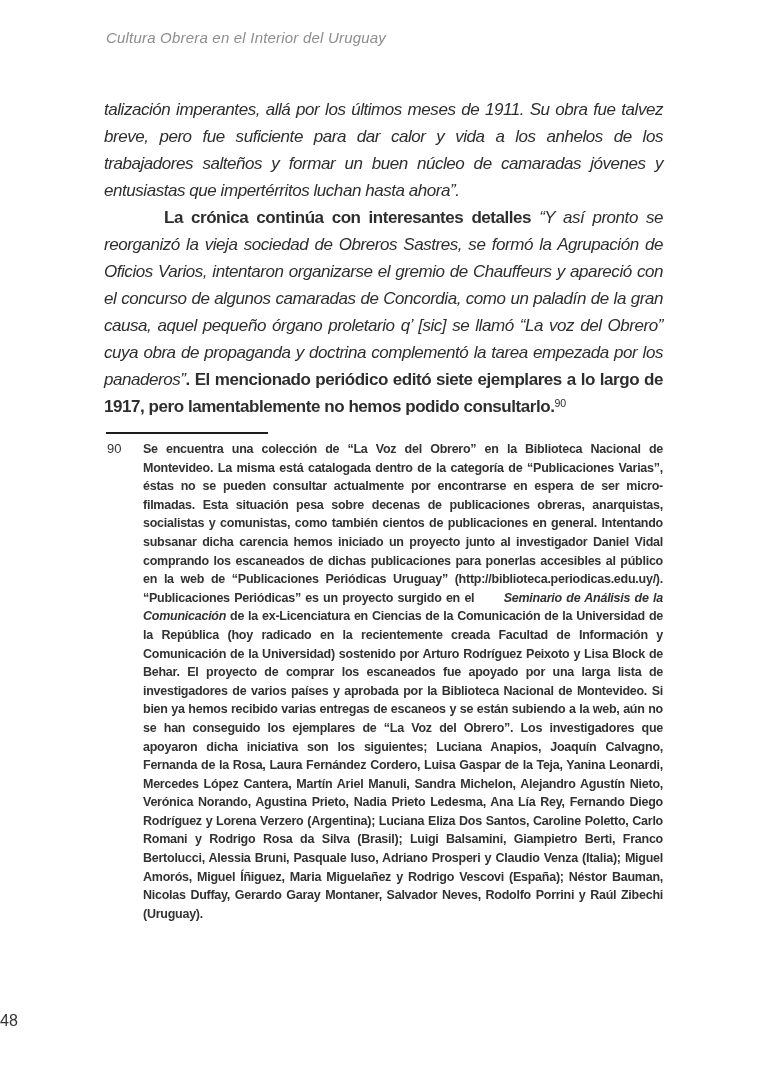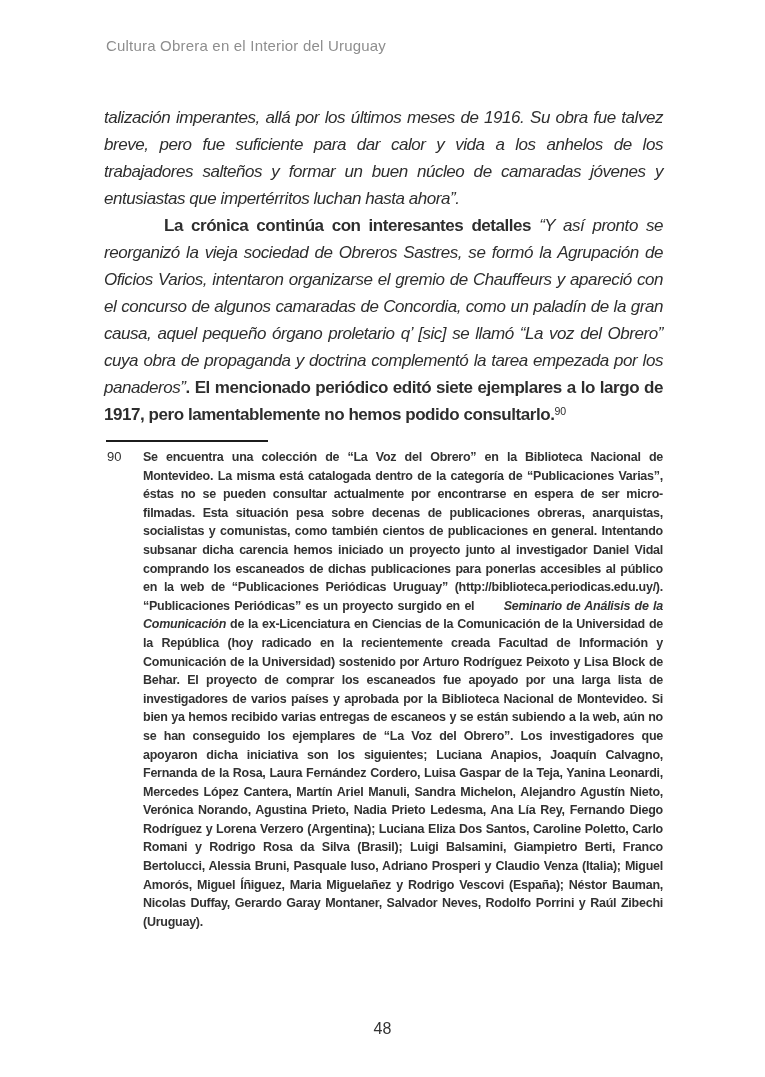--- a/index.html
+++ b/index.html
@@ -11,24 +11,25 @@
     font-family: "Liberation Sans", sans-serif;
     color: #303030;
   }
   .page {
     position: relative;
     width: 765px;
     height: 1077px;
     background: #ffffff;
   }
   .running-header {
-    margin: 36px 102px 0 106px;
+    margin: 28px 102px 0 106px;
     height: 20px;
     font-size: 15px;
     line-height: 20px;
+    font-style: italic;
     color: #8e8e8e;
     letter-spacing: 0.2px;
   }
   .body-text {
     margin: 48px 102px 0 104px;
     width: 559px;
     font-size: 17px;
     line-height: 27px;
     letter-spacing: -0.45px;
     text-align: justify;
@@ -71,35 +72,35 @@
   }
   .footnote-text {
     display: block;
     text-align: justify;
   }
   .page-number {
     position: absolute;
     top: 982px;
     left: 0;
     width: 765px;
-    text-align: center;
+    text-align: left;
     font-size: 16px;
     line-height: 21px;
     color: #343434;
   }
 </style>
 </head>
 <body>
 
 <div class="page">
 
   <div class="running-header">Cultura Obrera en el Interior del Uruguay</div>
 
   <div class="body-text">
-    <p class="para"><span class="seg-italic">talización imperantes, allá por los últimos meses de 1916. Su obra fue talvez breve, pero fue suficiente para dar calor y vida a los anhelos de los trabajadores salteños y formar un buen núcleo de camaradas jóvenes y entusiastas que impertérritos luchan hasta ahora”.</span></p>
+    <p class="para"><span class="seg-italic">talización imperantes, allá por los últimos meses de 1911. Su obra fue talvez breve, pero fue suficiente para dar calor y vida a los anhelos de los trabajadores salteños y formar un buen núcleo de camaradas jóvenes y entusiastas que impertérritos luchan hasta ahora”.</span></p>
     <p class="para para-indent"><span class="seg-normal">La crónica continúa con interesantes detalles </span><span class="seg-italic">“Y así pronto se reorganizó la vieja sociedad de Obreros Sastres, se formó la Agrupación de Oficios Varios, intentaron organizarse el gremio de Chauffeurs y apareció con el concurso de algunos camaradas de Concordia, como un paladín de la gran causa, aquel pequeño órgano proletario q’ [sic] se llamó “La voz del Obrero” cuya obra de propaganda y doctrina complementó la tarea empezada por los panaderos”</span><span class="seg-normal">. El mencionado periódico editó siete ejemplares a lo largo de 1917, pero lamentablemente no hemos podido consultarlo.</span><span class="seg-superscript">90</span></p>
   </div>
 
   <div class="footnote-rule"></div>
 
   <div class="footnote">
     <span class="footnote-number">90</span>
     <span class="footnote-text"><span class="seg-normal">Se encuentra una colección de “La Voz del Obrero” en la Biblioteca Nacional de Montevideo. La misma está catalogada dentro de la categoría de “Publicaciones Varias”, éstas no se pueden consultar actualmente por encontrarse en espera de ser micro-filmadas. Esta situación pesa sobre decenas de publicaciones obreras, anarquistas, socialistas y comunistas, como también cientos de publicaciones en general. Intentando subsanar dicha carencia hemos iniciado un proyecto junto al investigador Daniel Vidal comprando los escaneados de dichas publicaciones para ponerlas accesibles al público en la web de “Publicaciones Periódicas Uruguay” (http://biblioteca.periodicas.edu.uy/). “Publicaciones Periódicas” es un proyecto surgido en el </span><span class="seg-bold-italic">Seminario de Análisis de la Comunicación</span><span class="seg-normal"> de la ex-Licenciatura en Ciencias de la Comunicación de la Universidad de la República (hoy radicado en la recientemente creada Facultad de Información y Comunicación de la Universidad) sostenido por Arturo Rodríguez Peixoto y Lisa Block de Behar. El proyecto de comprar los escaneados fue apoyado por una larga lista de investigadores de varios países y aprobada por la Biblioteca Nacional de Montevideo. Si bien ya hemos recibido varias entregas de escaneos y se están subiendo a la web, aún no se han conseguido los ejemplares de “La Voz del Obrero”. Los investigadores que apoyaron dicha iniciativa son los siguientes; Luciana Anapios, Joaquín Calvagno, Fernanda de la Rosa, Laura Fernández Cordero, Luisa Gaspar de la Teja, Yanina Leonardi, Mercedes López Cantera, Martín Ariel Manuli, Sandra Michelon, Alejandro Agustín Nieto, Verónica Norando, Agustina Prieto, Nadia Prieto Ledesma, Ana Lía Rey, Fernando Diego Rodríguez y Lorena Verzero (Argentina); Luciana Eliza Dos Santos, Caroline Poletto, Carlo Romani y Rodrigo Rosa da Silva (Brasil); Luigi Balsamini, Giampietro Berti, Franco Bertolucci, Alessia Bruni, Pasquale Iuso, Adriano Prosperi y Claudio Venza (Italia); Miguel Amorós, Miguel Íñiguez, Maria Miguelañez y Rodrigo Vescovi (España); Néstor Bauman, Nicolas Duffay, Gerardo Garay Montaner, Salvador Neves, Rodolfo Porrini y Raúl Zibechi (Uruguay).</span></span>
   </div>
 

